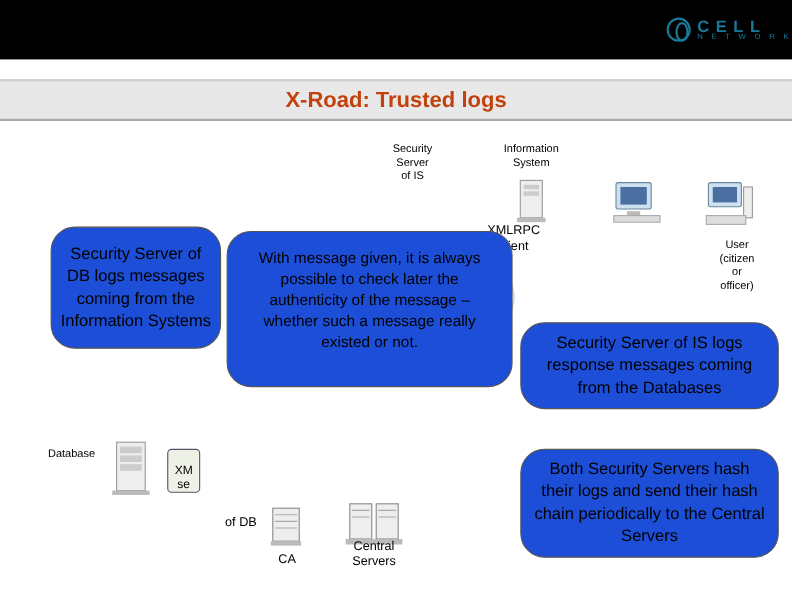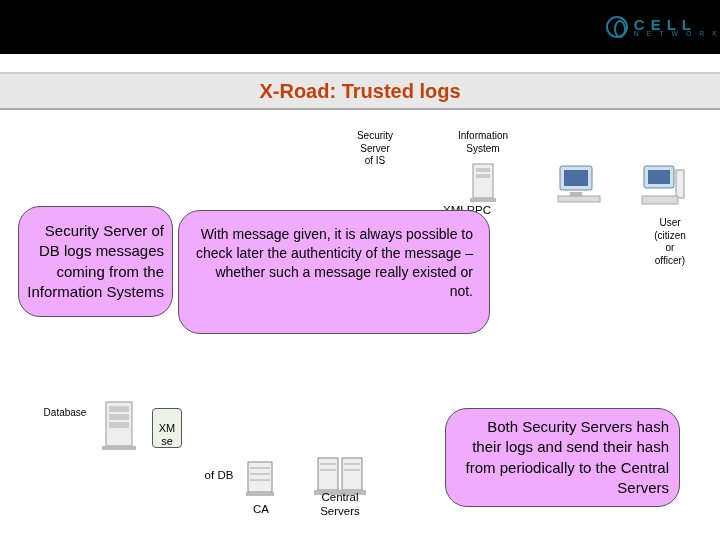--- a/index.html
+++ b/index.html
@@ -77,27 +77,28 @@
   .label {
     position: absolute;
     font-size: 10px;
     text-align: center;
     color: #000;
     line-height: 1.25;
   }
   .small-label { font-size: 11.5px; }
   .bubble {
     position: absolute;
-    background: #f0abfc;
+    background: #1d4ed8;
     border: 1.5px solid #555;
     border-radius: 22px;
     padding: 10px 12px;
     font-size: 14px;
-    text-align: right;
+    text-align: center;
     line-height: 1.35;
+    margin-left: 28px;
   }
   .server-icon, .pc-icon, .db-icon, .rack-icon {
     position: absolute;
   }
   .server-icon svg, .pc-icon svg, .db-icon svg, .rack-icon svg {
     display: block;
   }
 </style>
 </head>
 <body>
@@ -120,27 +121,28 @@
 
   <div class="label" style="left:340px; top:20px; width:70px;">Security<br>Server<br>of IS</div>
   <div class="label" style="left:438px; top:20px; width:90px;">Information<br>System</div>
 
   <div class="label small-label" style="left:436px; top:93px; width:62px;">XMLRPC<br>client</div>
 
   <div class="label" style="left:640px; top:107px; width:60px;">User<br>(citizen<br>or<br>officer)</div>
 
   <div class="bubble" style="left:18px; top:96px; width:155px; font-size:15px; padding:14px 8px;">Security Server of DB logs messages coming from the Information Systems</div>
 
-  <div class="bubble" style="left:178px; top:100px; width:312px; padding:14px 16px 18px;">
+  <div class="bubble" style="left:178px; top:100px; width:260px; padding:14px 16px 18px;">
     <div>With message given, it is always possible to check later the authenticity of the message – whether such a message really existed or not.</div>
     <div style="height:14px;"></div>
   </div>
 
-
-  <div class="bubble" style="left:445px; top:298px; width:235px; font-size:15px; padding:8px 10px;">Both Security Servers hash their logs and send their hash from periodically to the Central Servers</div>
+  <div class="bubble" style="left:445px; top:183px; width:235px; font-size:15px; padding:8px 10px;">Security Server of IS logs response messages coming from the Databases</div>
+
+  <div class="bubble" style="left:445px; top:298px; width:235px; font-size:15px; padding:8px 10px;">Both Security Servers hash their logs and send their hash chain periodically to the Central Servers</div>
 
   <div class="label" style="left:30px; top:297px; width:70px;">Database</div>
   <div class="server-icon" style="left:100px; top:290px;">
     <svg width="38" height="52" viewBox="0 0 38 52">
       <rect x="6" y="2" width="26" height="44" fill="#eee" stroke="#999"></rect>
       <rect x="9" y="6" width="20" height="6" fill="#ccc"></rect>
       <rect x="9" y="14" width="20" height="6" fill="#ccc"></rect>
       <rect x="9" y="22" width="20" height="6" fill="#ccc"></rect>
       <rect x="2" y="46" width="34" height="4" fill="#bbb"></rect>
     </svg>

